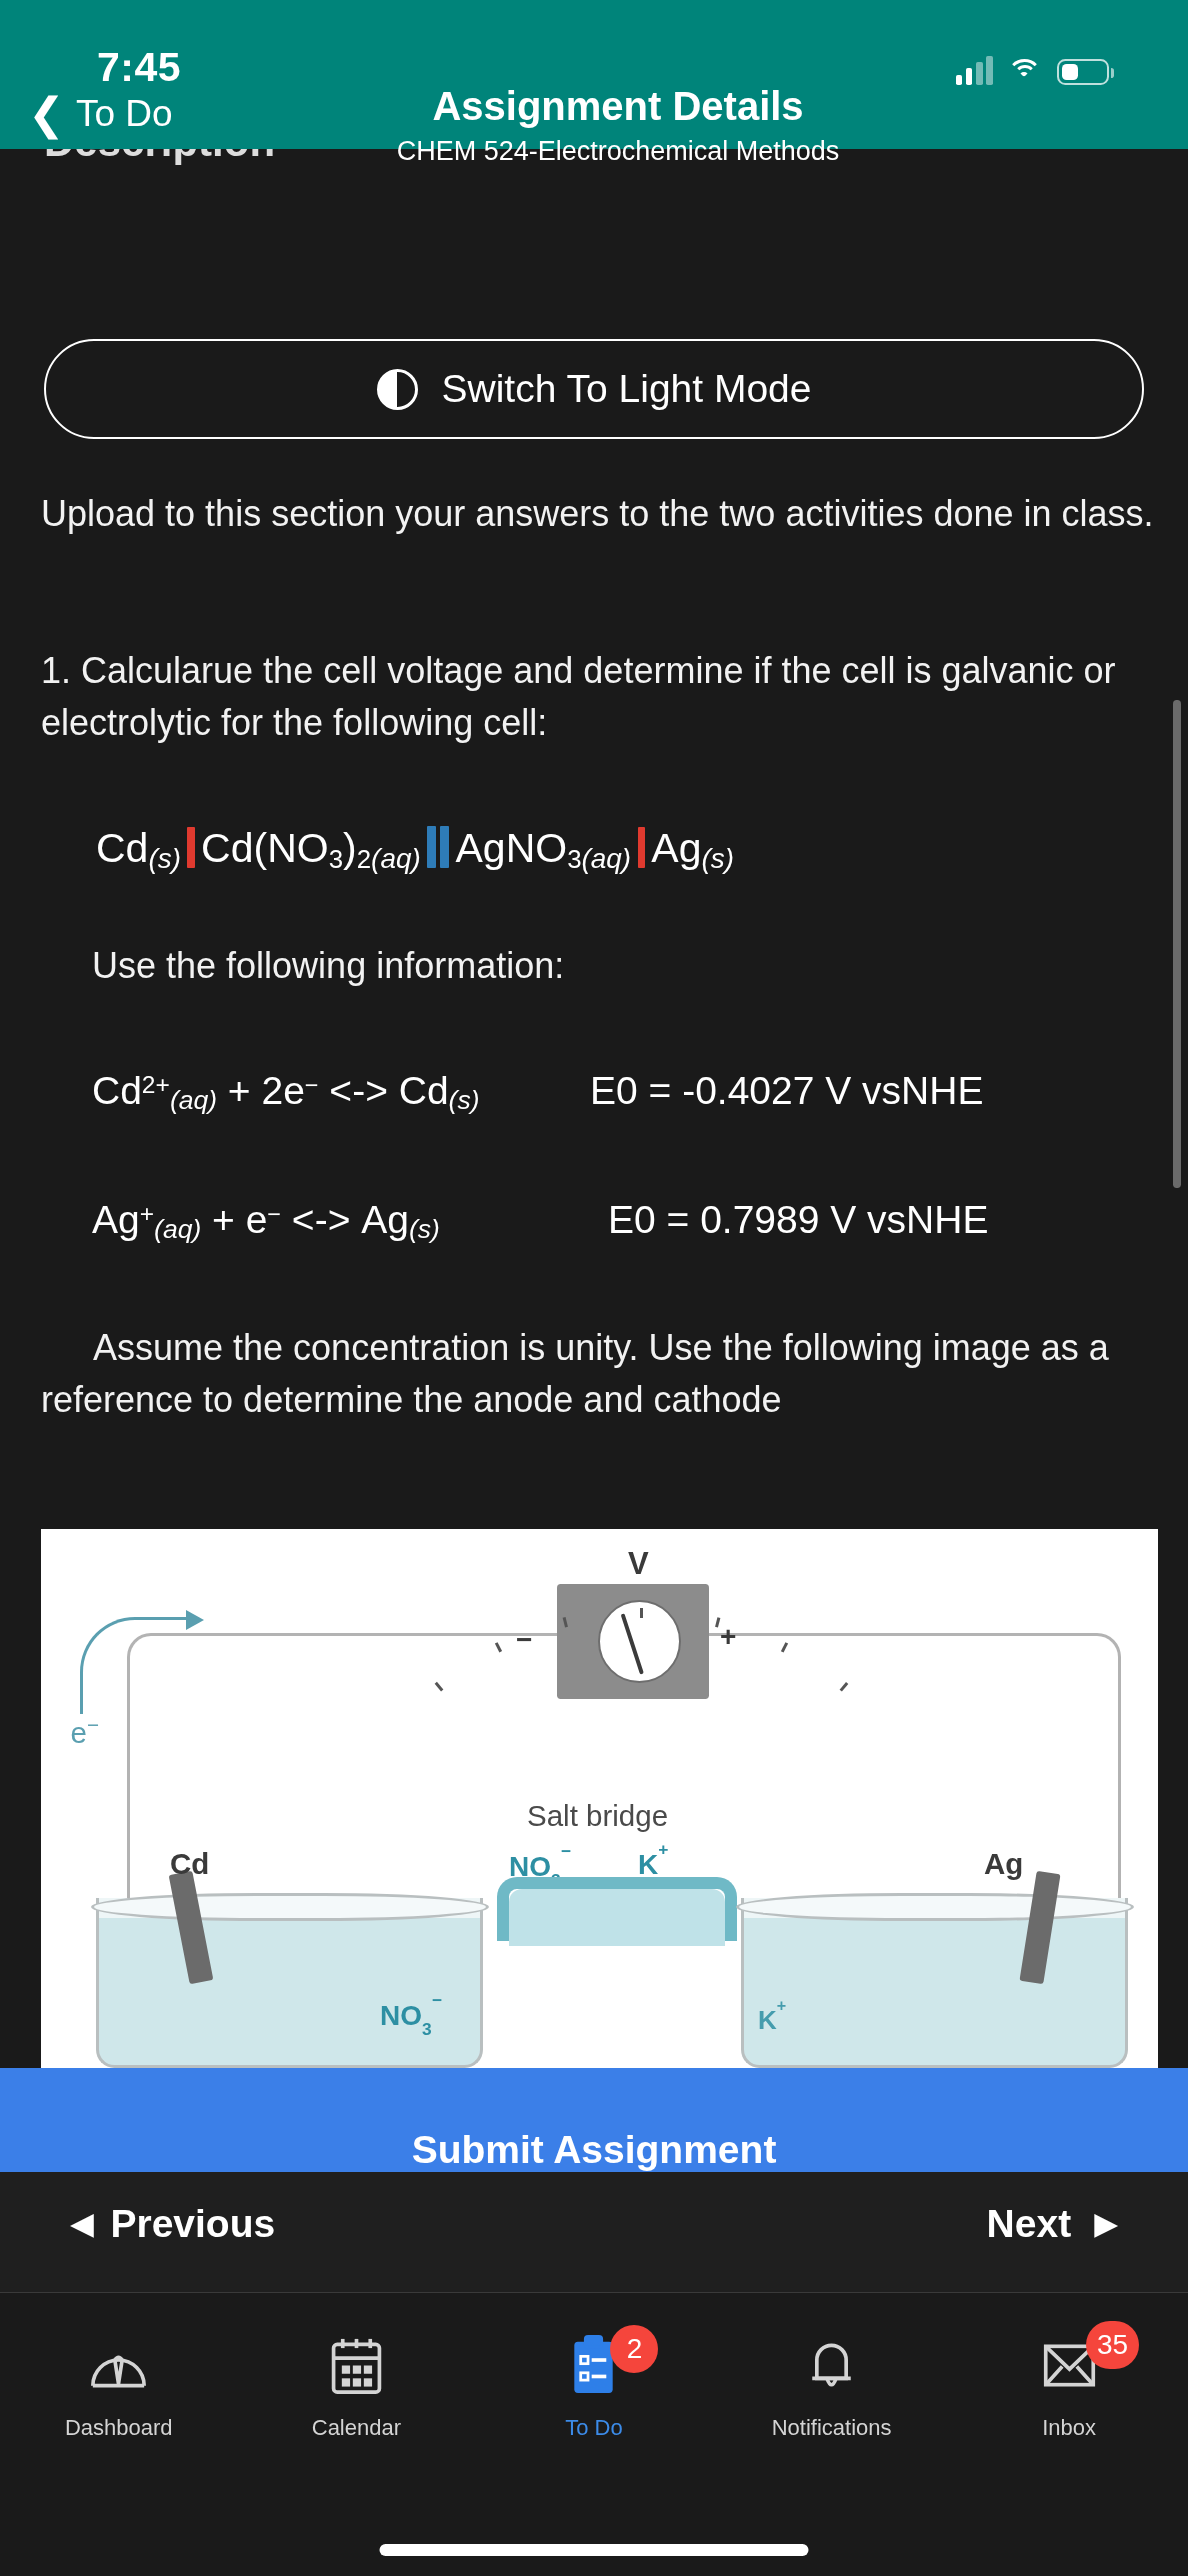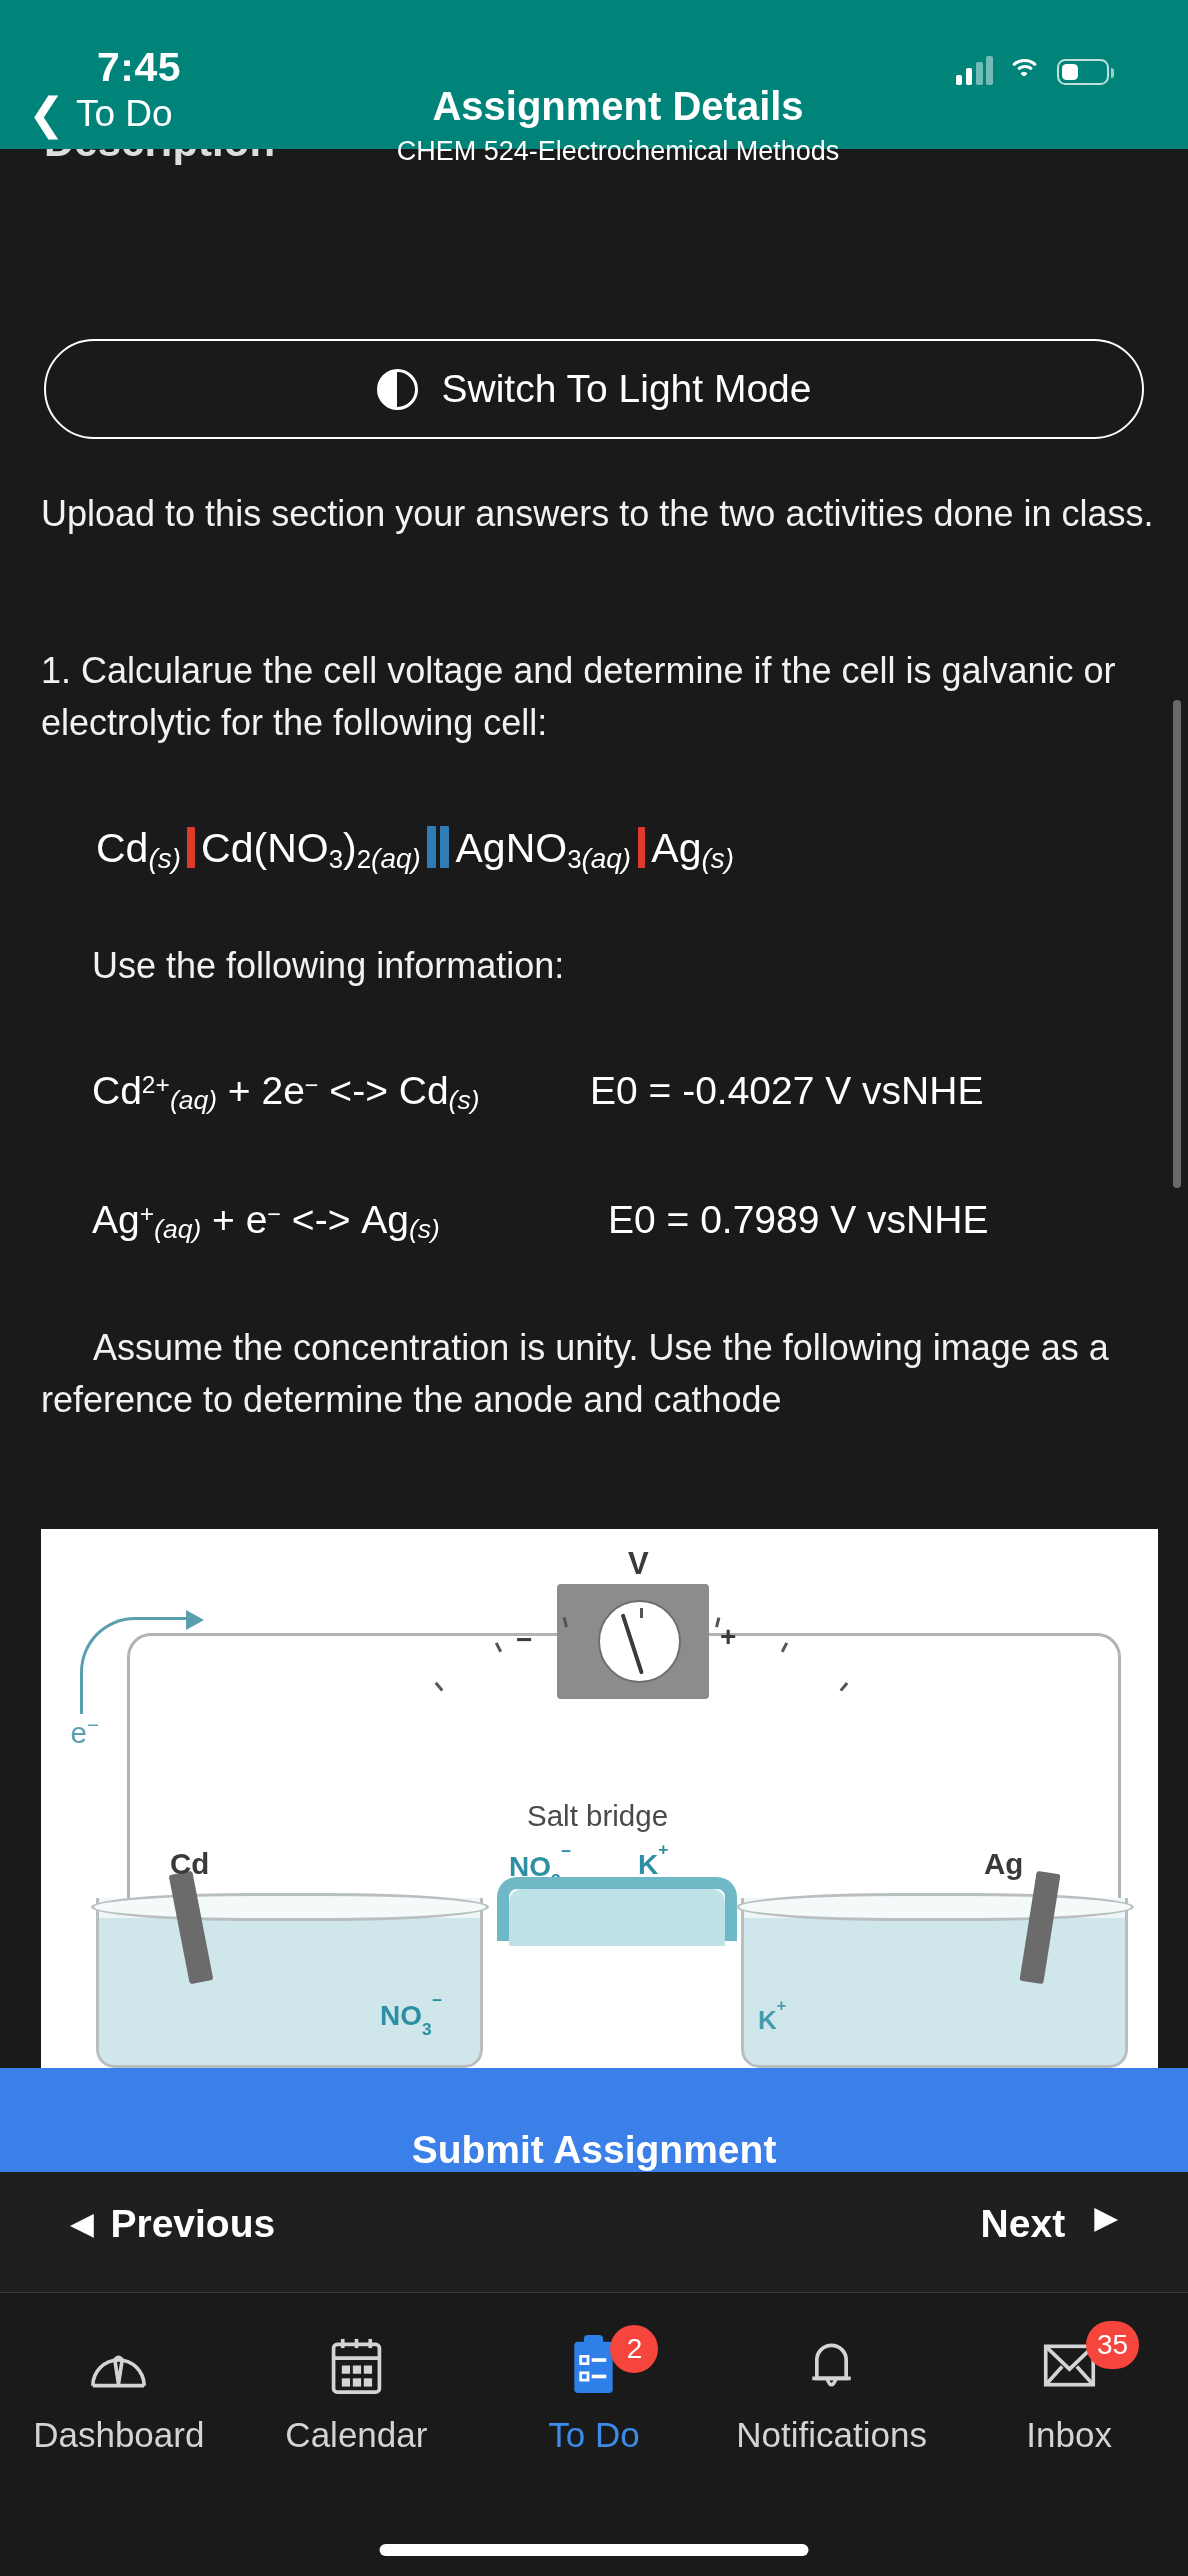--- a/index.html
+++ b/index.html
@@ -222,38 +222,38 @@
 
   
   #pager-bar{
     position:absolute; left:0; top:2172px; width:1188px; height:120px;
     background:#1f1f1f; z-index:30;
   }
   #previous-button{
     position:absolute; left:70px; top:29.5px; display:flex; align-items:center; gap:16.6px; cursor:pointer;
   }
   #next-button{
-    position:absolute; right:70px; top:29.5px; display:flex; align-items:flex-start; gap:29px; cursor:pointer;
+    position:absolute; right:70px; top:29.5px; display:flex; align-items:center; gap:23px; cursor:pointer;
   }
   .pager-arrow{ font-size:31px; color:#fff; line-height:1; }
   .pager-label{ font-size:39px; color:#fff; font-weight:bold; }
 
   
   #tab-bar{
     position:absolute; left:0; top:2292px; width:1188px; height:284px;
     background:#1a1a1a; border-top:1.8px solid #3a3a3a; z-index:31;
   }
   .tab-row{ display:flex; width:100%; padding-top:37px; }
   .tab-item{
     flex:1; display:flex; flex-direction:column; align-items:center; gap:14.7px;
     position:relative; cursor:pointer;
   }
   .tab-icon-wrap{ position:relative; width:81px; height:70px; display:flex;
     align-items:center; justify-content:center; }
-  .tab-label{ font-size:35px; color:#d4d4d4; }
+  .tab-label{ font-size:22px; color:#d4d4d4; }
   .tab-item.active .tab-label{ color:#3C8BE8; }
   .badge{
     position:absolute; border-radius:920px; background:#F5453C; color:#fff;
     font-size:28px; font-weight:500; display:flex; align-items:center;
     justify-content:center; min-width:48px; height:48px; padding:0 11px;
   }
   #badge-todo{ right:-24px; top:-5.5px; }
   #badge-inbox{ right:-29.5px; top:-9.2px; }
   svg{ display:block; }
   #home-indicator{

